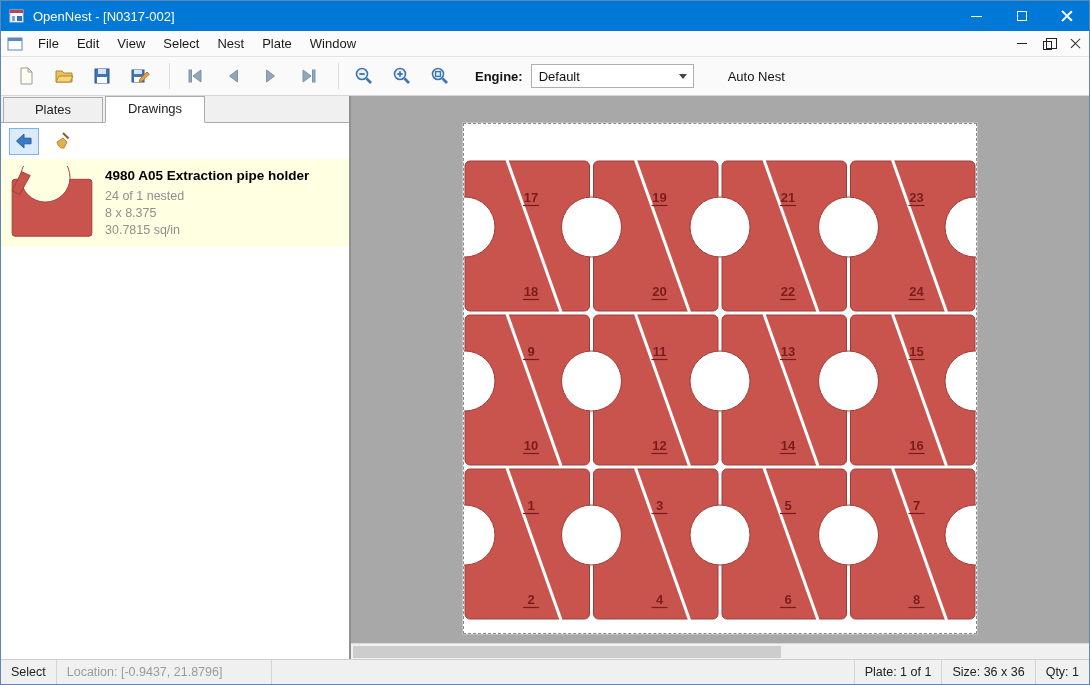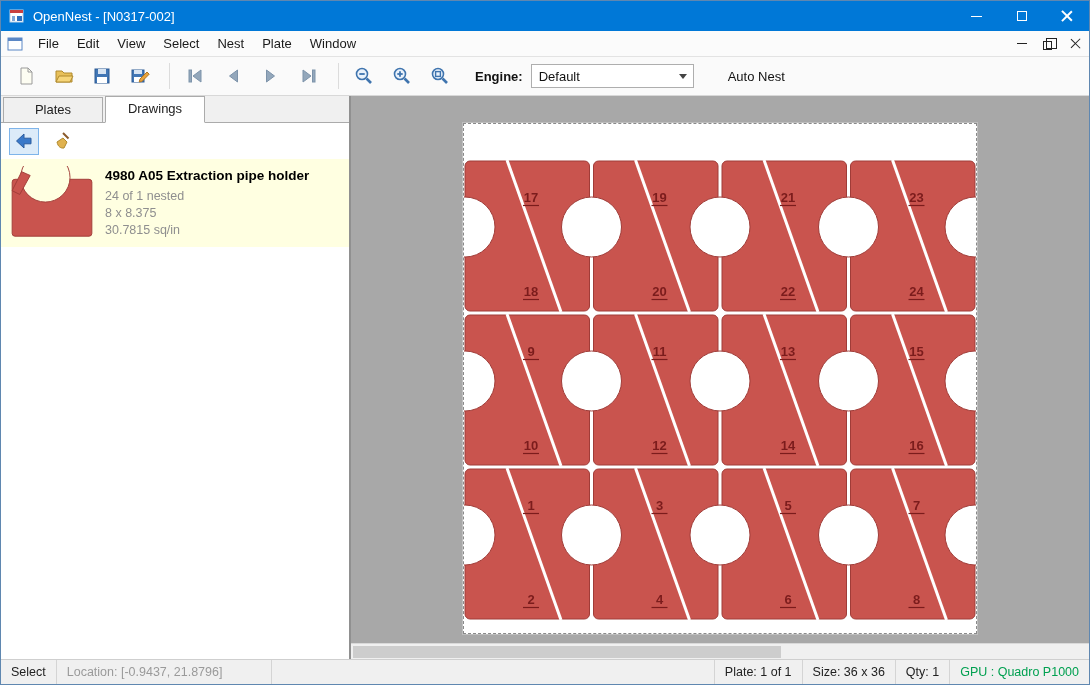--- a/index.html
+++ b/index.html
@@ -346,16 +346,15 @@
     </div>
   </div>
 
   <div class="statusbar">
     <div class="sb-cell">Select</div>
     <div class="sb-cell sb-loc">Location: [-0.9437, 21.8796]</div>
     <div class="sb-cell sb-spring"></div>
     <div class="sb-cell sb-right">Plate: 1 of 1</div>
     <div class="sb-cell sb-right">Size: 36 x 36</div>
     <div class="sb-cell sb-right">Qty: 1</div>
-    <div class="sb-cell sb-right" id="gpu-cell" style="color: rgb(0, 160, 80);">GPU : Quadro P1000</div>
   </div>
 
 </div>
 
 </body></html>

